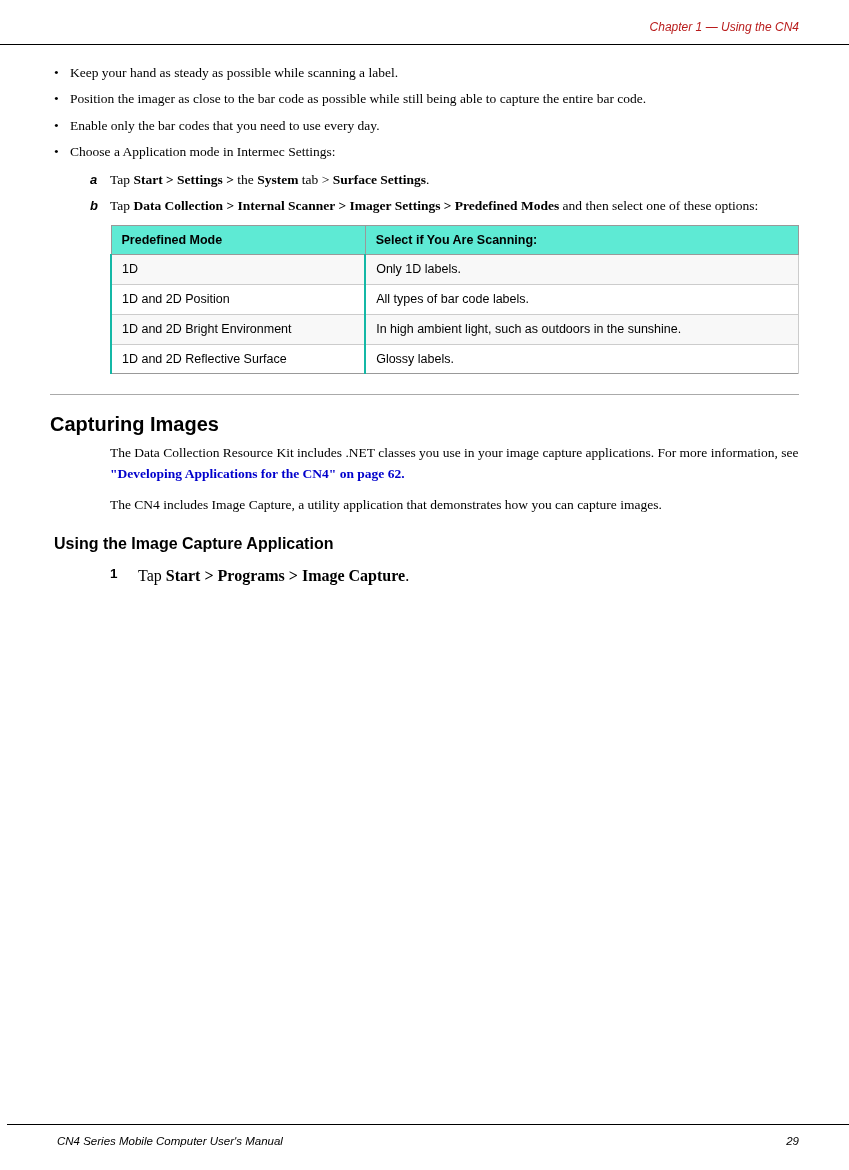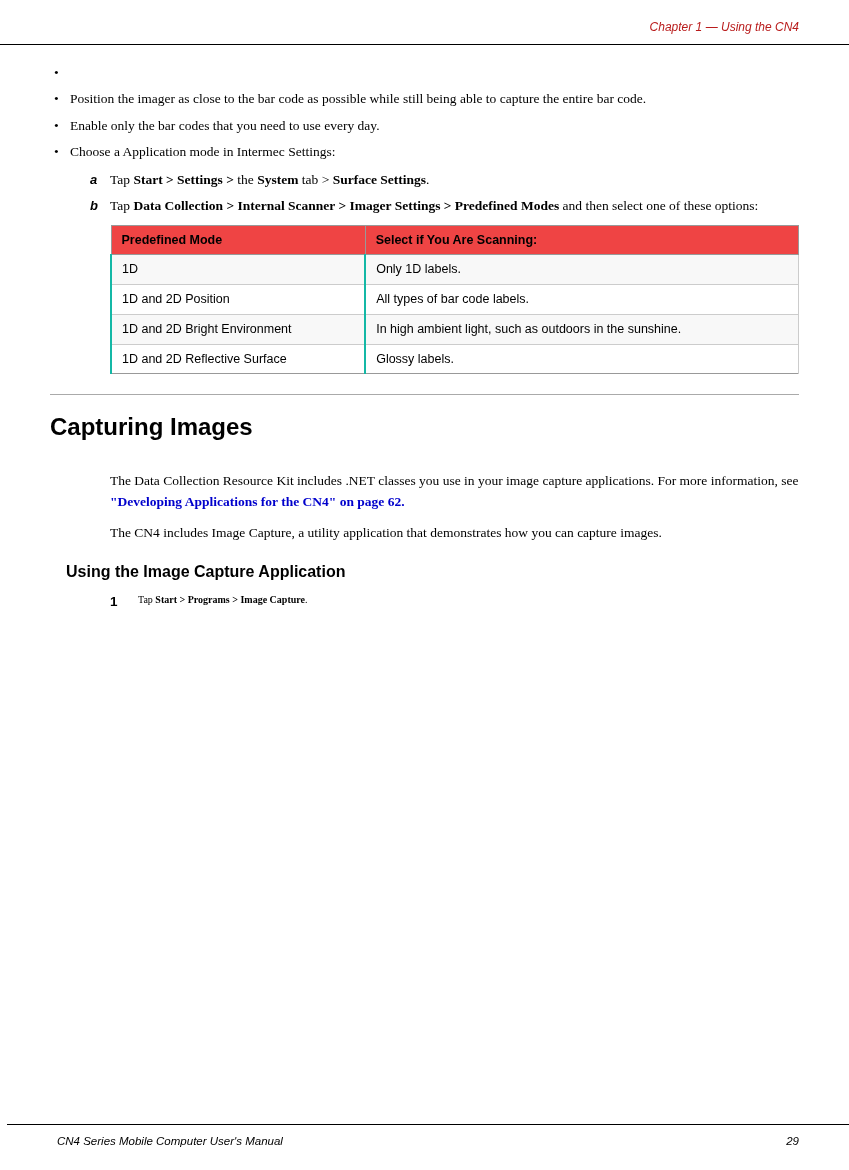--- a/index.html
+++ b/index.html
@@ -80,21 +80,21 @@
 
     
     .data-table {
       width: 100%;
       border-collapse: collapse;
       margin: 8px 0 0 0;
       font-family: Arial, Helvetica, sans-serif;
       font-size: 12.5px;
     }
     .data-table thead tr {
-      background-color: #ef4444;
+      background-color: #5eead4;
     }
     .data-table thead th {
       padding: 5px 10px;
       text-align: left;
       font-weight: bold;
       border: 1px solid #999;
       font-size: 12.5px;
     }
     .data-table tbody tr {
       border-bottom: 1px solid #ccc;
@@ -118,31 +118,31 @@
     
     .section-divider {
       border: none;
       border-top: 1.5px solid #aaa;
       margin: 20px 0 14px 0;
     }
 
     
     .section-heading-large {
       font-family: Arial, Helvetica, sans-serif;
-      font-size: 24px;
-      font-weight: bold;
-      margin: 0 0 26px 0;
+      font-size: 20px;
+      font-weight: bold;
+      margin: 0 0 4px 0;
     }
 
     
     .section-heading-medium {
       font-family: Arial, Helvetica, sans-serif;
       font-size: 16px;
       font-weight: bold;
-      margin: 16px 0 8px 16px;
+      margin: 16px 0 8px 4px;
     }
 
     
     .body-para {
       margin: 0 0 10px 0;
       font-family: "Times New Roman", Times, serif;
       font-size: 13.5px;
       line-height: 1.55;
     }
 
@@ -163,21 +163,21 @@
     }
     .step-num {
       min-width: 28px;
       font-family: Arial, Helvetica, sans-serif;
       font-size: 13.5px;
       font-weight: bold;
     }
     .step-content {
       flex: 1;
       font-family: "Times New Roman", Times, serif;
-      font-size: 10px;
+      font-size: 16px;
     }
 
     
     .footer {
       position: absolute;
       bottom: 20px;
       left: 7px;
       right: 0;
       display: flex;
       justify-content: space-between;
@@ -207,20 +207,21 @@
 
   <div class="header">
     <span class="header-title">Chapter 1 — Using the CN4</span>
   </div>
 
   <div class="content">
 
     <ul class="bullet-list">
       <li>
         <span class="bullet">•</span>
+        <span>Keep your hand as steady as possible while scanning a label.</span>
       </li>
       <li>
         <span class="bullet">•</span>
         <span>Position the imager as close to the bar code as possible while still being able to capture the entire bar code.</span>
       </li>
       <li>
         <span class="bullet">•</span>
         <span>Enable only the bar codes that you need to use every day.</span>
       </li>
       <li>

